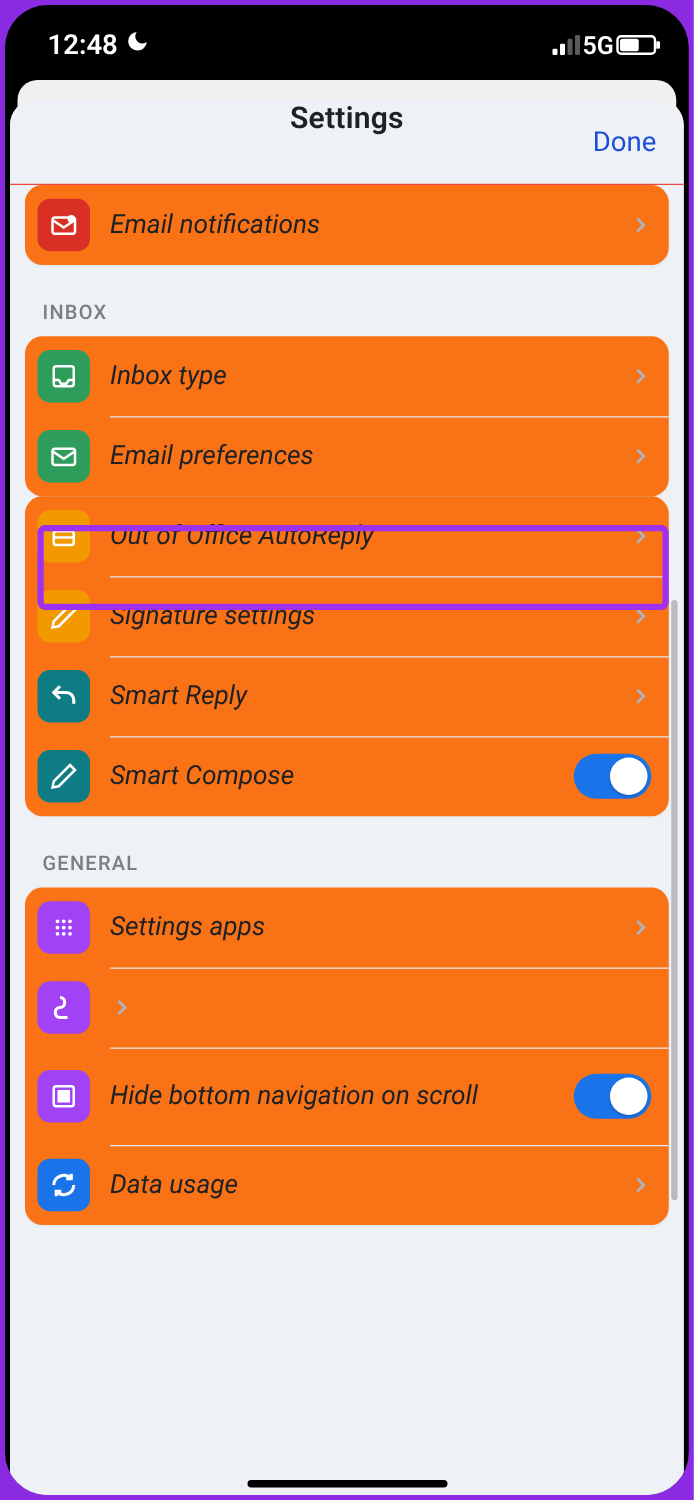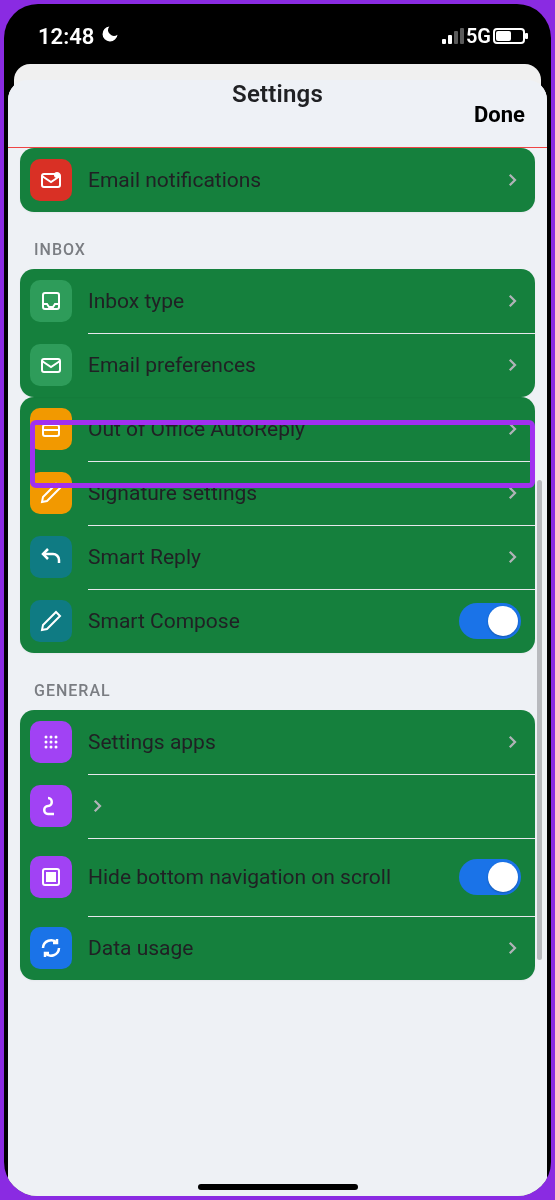--- a/index.html
+++ b/index.html
@@ -36,28 +36,29 @@
     flex:1; margin: -12px 4px 0 4px;
     background:#f0f2f6; border-radius: 20px 20px 0 0;
     display:flex; flex-direction:column; overflow:hidden; position:relative;
   }
   .sheet-header {
     height:68px; display:flex; align-items:flex-start; justify-content:center;
     background:#eef1f6; border-bottom:1px solid #ef4444; position:relative;
   }
   .sheet-title { font-size:24px; font-weight:600; color:#202124; letter-spacing:0.2px; }
   .done-btn { position:absolute; right:22px; top:50%; transform:translateY(-50%);
-    color:#000000; font-size:22px; font-weight:700; background:none; border:none; cursor:pointer; }
+    color:#1d4ed8; font-size:22px; font-weight:400; background:none; border:none; cursor:pointer; }
 
   .content { flex:1; overflow-y:hidden; padding: 0 12px 8px 12px; background:#eef1f5; }
   .section-header { font-size:16px; font-weight:500; color:#7a7d82; letter-spacing:1px;
     text-transform:uppercase; padding:28px 14px 10px 14px; }
   .group {
-    background:#15803d; border-radius:14px; overflow:hidden;
+    background:#f97316; border-radius:14px; overflow:hidden;
     box-shadow: 0 1px 2px rgba(0,0,0,0.04);
+    font-style: italic;
   }
   .row {
     display:flex; align-items:center; min-height:64px;
     padding: 8px 14px 8px 10px; gap:16px; position:relative;
   }
   .row + .row::before {
     content:""; position:absolute; left:68px; right:0; top:0; height:1px; background:#e6e8ec;
   }
   .icon-box {
     width:42px; height:42px; border-radius:10px; flex:0 0 42px;

